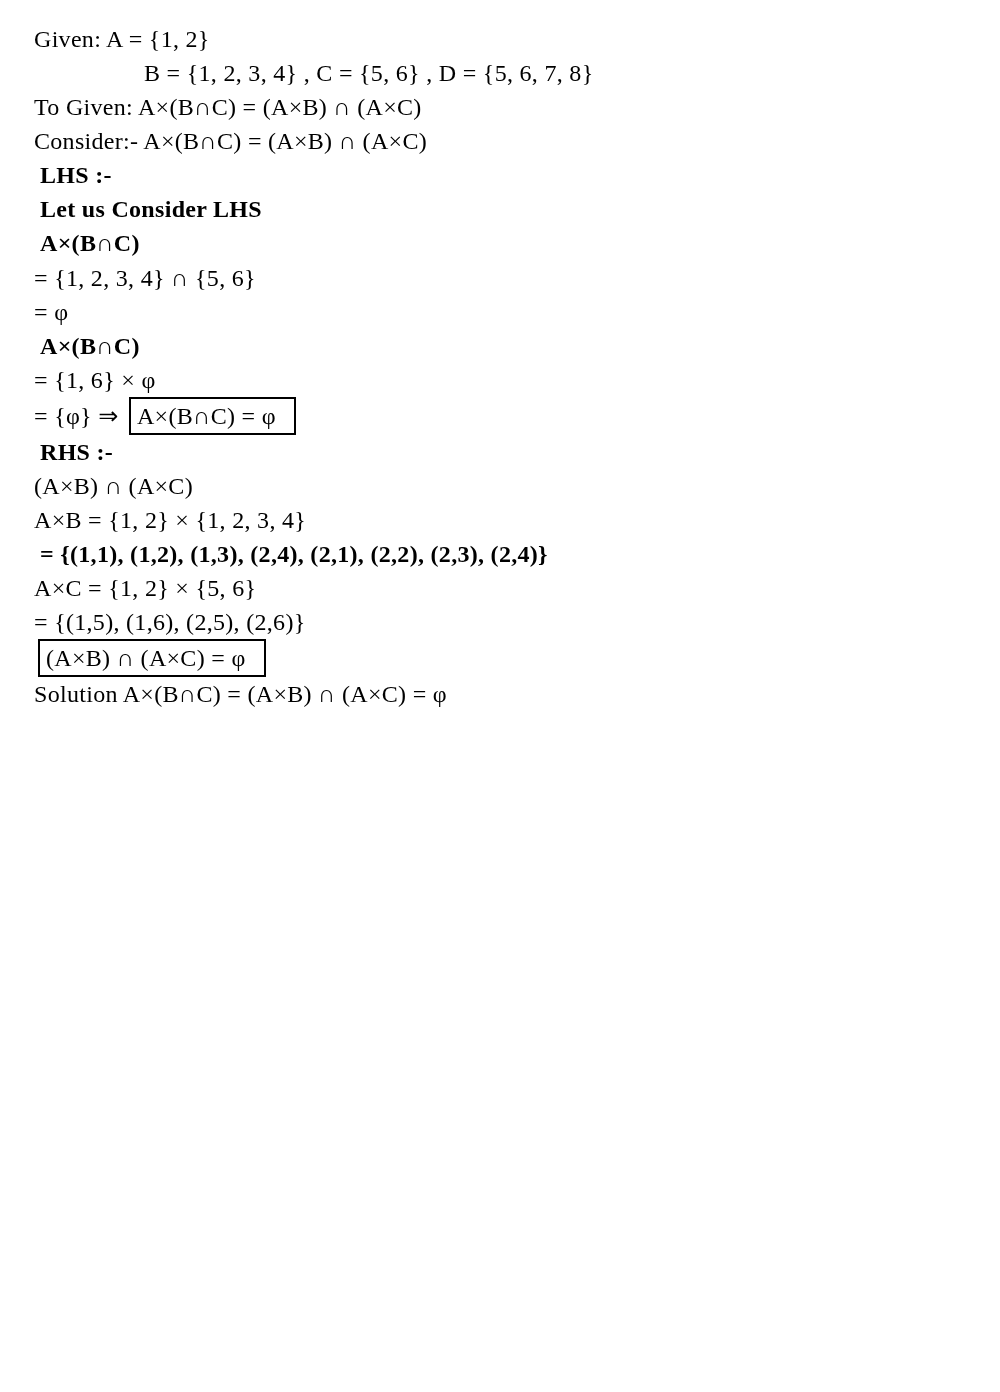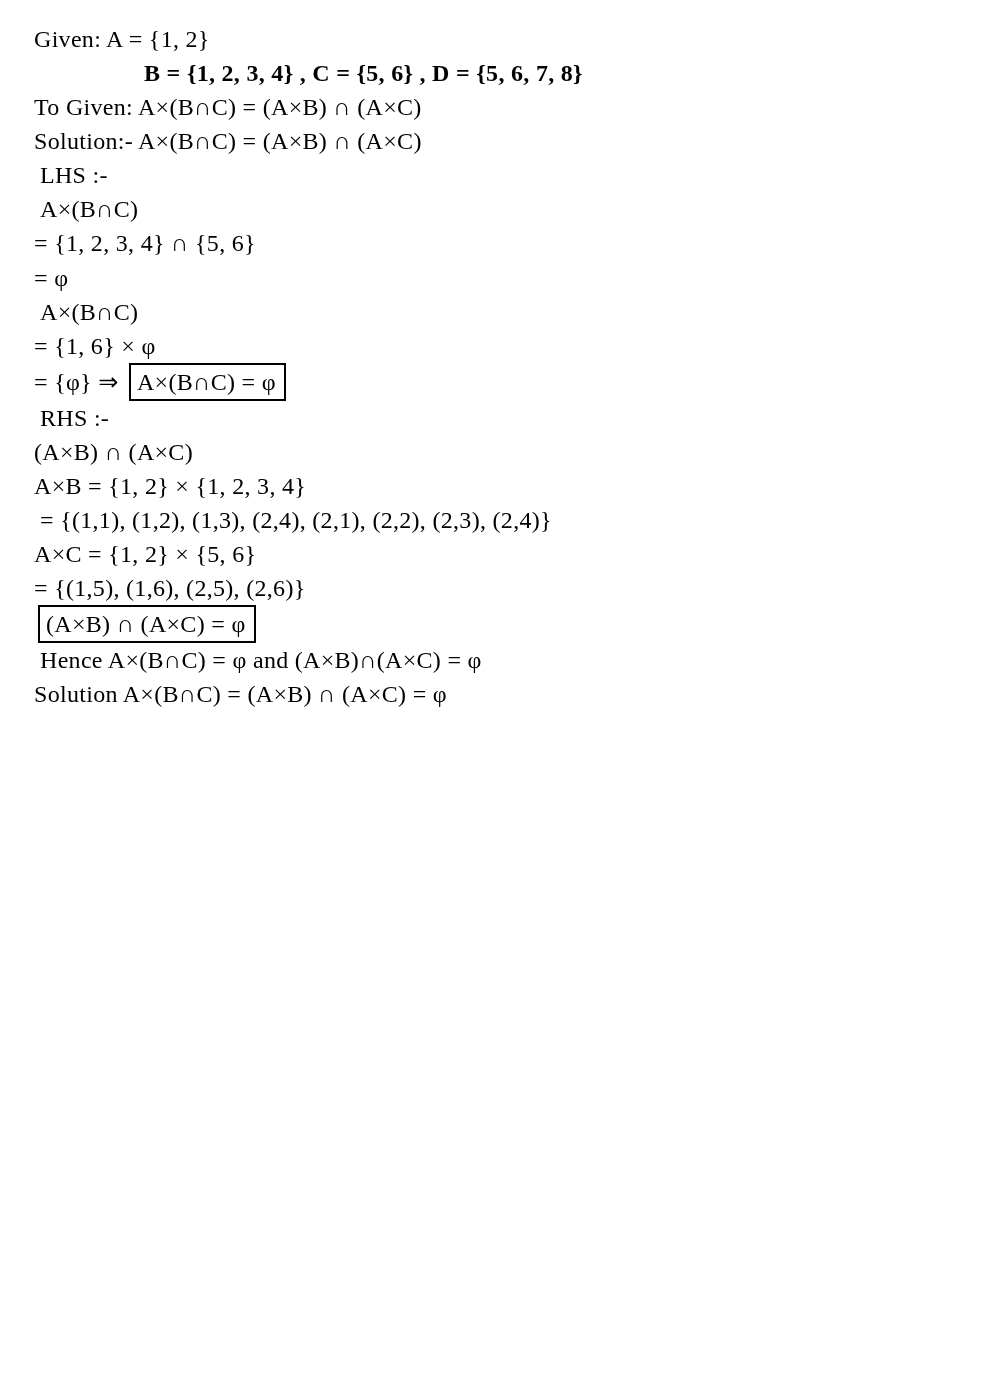--- a/index.html
+++ b/index.html
@@ -17,52 +17,52 @@
     padding: 22px 30px 24px 34px;
     box-sizing: border-box;
     font-family: "Comic Sans MS", "Segoe Script", "Bradley Hand", cursive;
     font-size: 24px;
     line-height: 1.42;
     color: #000000;
     letter-spacing: 0.3px;
     display: flex;
     flex-direction: column;
   }
-  .indent1 { padding-left: 110px; font-weight: bold; }
-  .indent-sm { padding-left: 6px; }
+  .indent1 { padding-left: 110px; }
+  .indent-sm { padding-left: 6px; font-weight: bold; }
   .boxed {
     display: inline-block;
     border: 2.5px solid #000000;
-    padding: 0 8px 0 6px;
+    padding: 0 18px 0 6px;
     margin-left: 4px;
   }
   .row { white-space: nowrap; }
 </style>
 </head>
 <body>
 
 <div class="page">
   <div class="row">Given: A = {1, 2}</div>
   <div class="row indent1">B = {1, 2, 3, 4} ,  C = {5, 6} , D = {5, 6, 7, 8}</div>
   <div class="row">To Given:  A×(B∩C) = (A×B) ∩ (A×C)</div>
-  <div class="row">Solution:-  A×(B∩C) = (A×B) ∩ (A×C)</div>
+  <div class="row">Consider:-  A×(B∩C) = (A×B) ∩ (A×C)</div>
   <div class="row indent-sm">LHS :-</div>
+  <div class="row indent-sm">Let us Consider LHS</div>
   <div class="row indent-sm">A×(B∩C)</div>
   <div class="row">= {1, 2, 3, 4} ∩ {5, 6}</div>
   <div class="row">= φ</div>
   <div class="row indent-sm">A×(B∩C)</div>
   <div class="row">= {1, 6} × φ</div>
   <div class="row">
     <span>= {φ}  ⇒ </span>
     <span class="boxed">A×(B∩C) = φ</span>
   </div>
   <div class="row indent-sm">RHS :-</div>
   <div class="row">(A×B) ∩ (A×C)</div>
   <div class="row">A×B = {1, 2} × {1, 2, 3, 4}</div>
   <div class="row indent-sm">= {(1,1), (1,2), (1,3), (2,4), (2,1), (2,2), (2,3), (2,4)}</div>
   <div class="row">A×C = {1, 2} × {5, 6}</div>
   <div class="row">= {(1,5), (1,6), (2,5), (2,6)}</div>
   <div class="row">
     <span class="boxed">(A×B) ∩ (A×C) = φ</span>
   </div>
-  <div class="row indent-sm">Hence  A×(B∩C) = φ  and  (A×B)∩(A×C) = φ</div>
   <div class="row">Solution  A×(B∩C) = (A×B) ∩ (A×C)  = φ</div>
 </div>
 
 </body></html>

